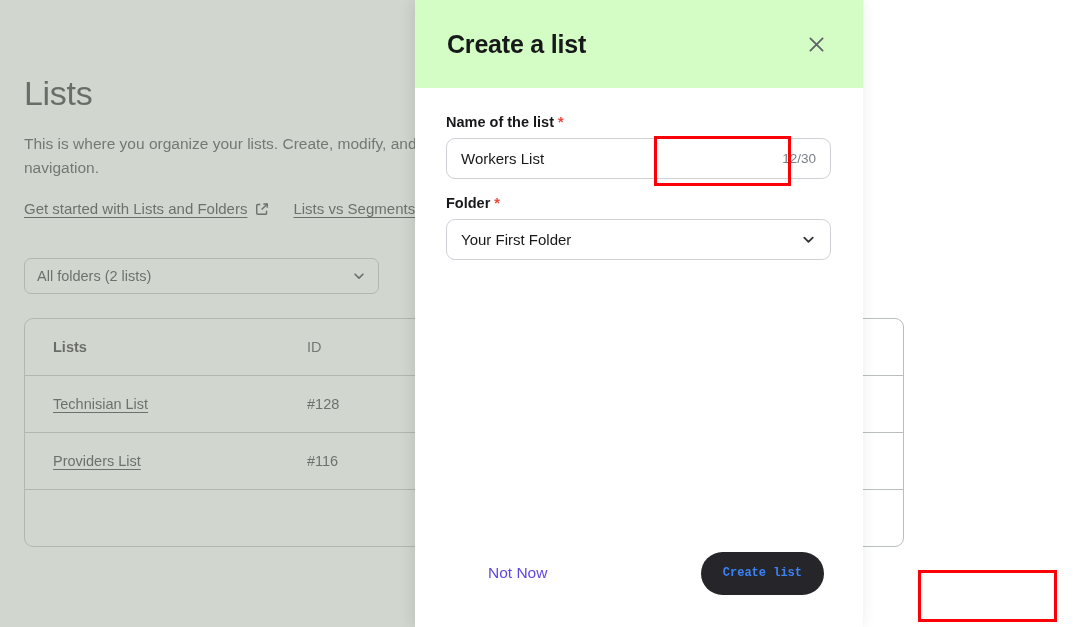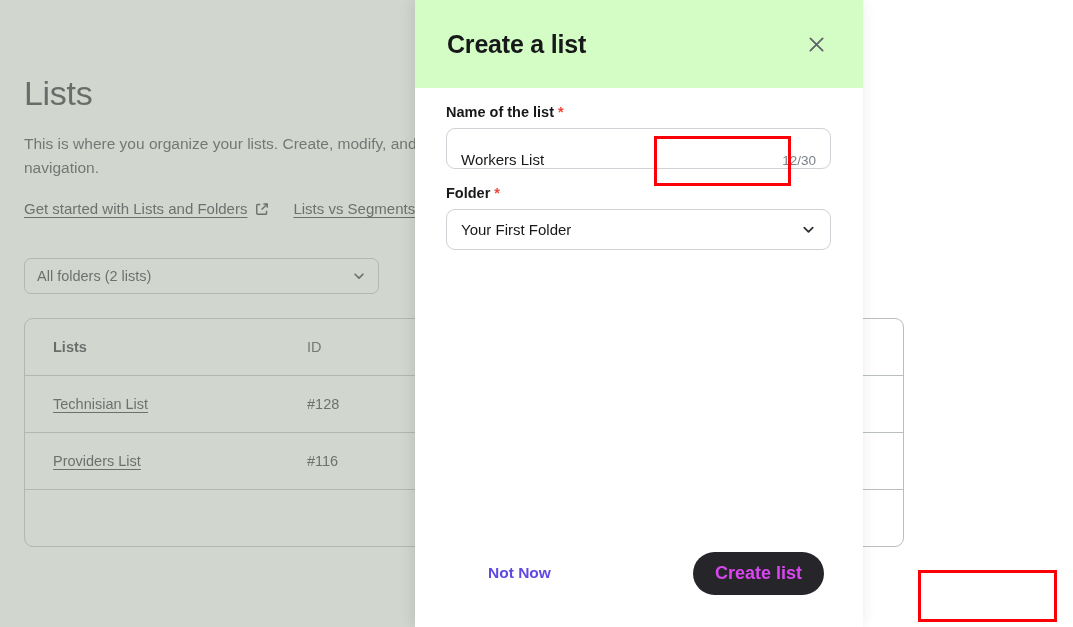--- a/index.html
+++ b/index.html
@@ -113,33 +113,33 @@
   }
   .close-btn {
     margin-left: auto;
     width: 30px; height: 30px;
     display: flex; align-items: center; justify-content: center;
     color: #5f6368; cursor: pointer;
     background: transparent; border: none;
   }
   .close-btn svg { display: block; }
 
-  .modal-body { flex: 1 1 auto; padding: 16px 32px 0 31px; position: relative; }
+  .modal-body { flex: 1 1 auto; padding: 26px 32px 0 31px; position: relative; }
 
   .field-label {
     font-size: 14.5px; font-weight: 700; color: #18181b;
     margin-bottom: 8px;
   }
   .req { color: #f0453a; font-weight: 700; }
 
   .text-input {
     width: 385px; height: 41px;
     border: 1px solid #cfd2d6;
     border-radius: 9px;
-    display: flex; align-items: flex-end;
+    display: flex; align-items: center;
     padding: 0 14px;
     background: #fff;
   }
   .text-input .value {
     font-size: 15px; color: #18181b;
   }
   .text-input .counter {
     margin-left: auto;
     font-size: 13.5px; color: #7c8088;
   }
@@ -156,33 +156,33 @@
   .select-input .value { font-size: 15px; color: #18181b; }
   .select-input .chev { margin-left: auto; width: 15px; height: 15px; color: #2f3134; }
 
   .modal-footer {
     flex: none;
     height: 96px;
     display: flex; align-items: center;
     padding: 0 32px 12px 31px;
   }
   .not-now {
-    font-size: 15.5px; font-weight: 700; color: #6049e0;
+    font-size: 15.5px; font-weight: 400; color: #6049e0;
     background: none; border: none; cursor: pointer;
     padding: 6px 10px 6px 42px;
     font-family: "Liberation Sans", sans-serif;
   }
   .create-btn {
     margin-left: auto;
-    background: #26262a; color: #d946ef;
-    font-size: 18px; font-weight: 700;
+    background: #26262a; color: #3b82f6;
+    font-size: 12px; font-weight: 700;
     border: none; border-radius: 22px;
     padding: 0 22px; height: 43px;
     cursor: pointer;
-    font-family: Liberation Sans, sans-serif;
+    font-family: Liberation Mono, monospace;
     margin-right: 7px;
   }
 
   
   .annot {
     position: absolute;
     border: 3px solid #fb0007;
     pointer-events: none;
     z-index: 40;
   }

